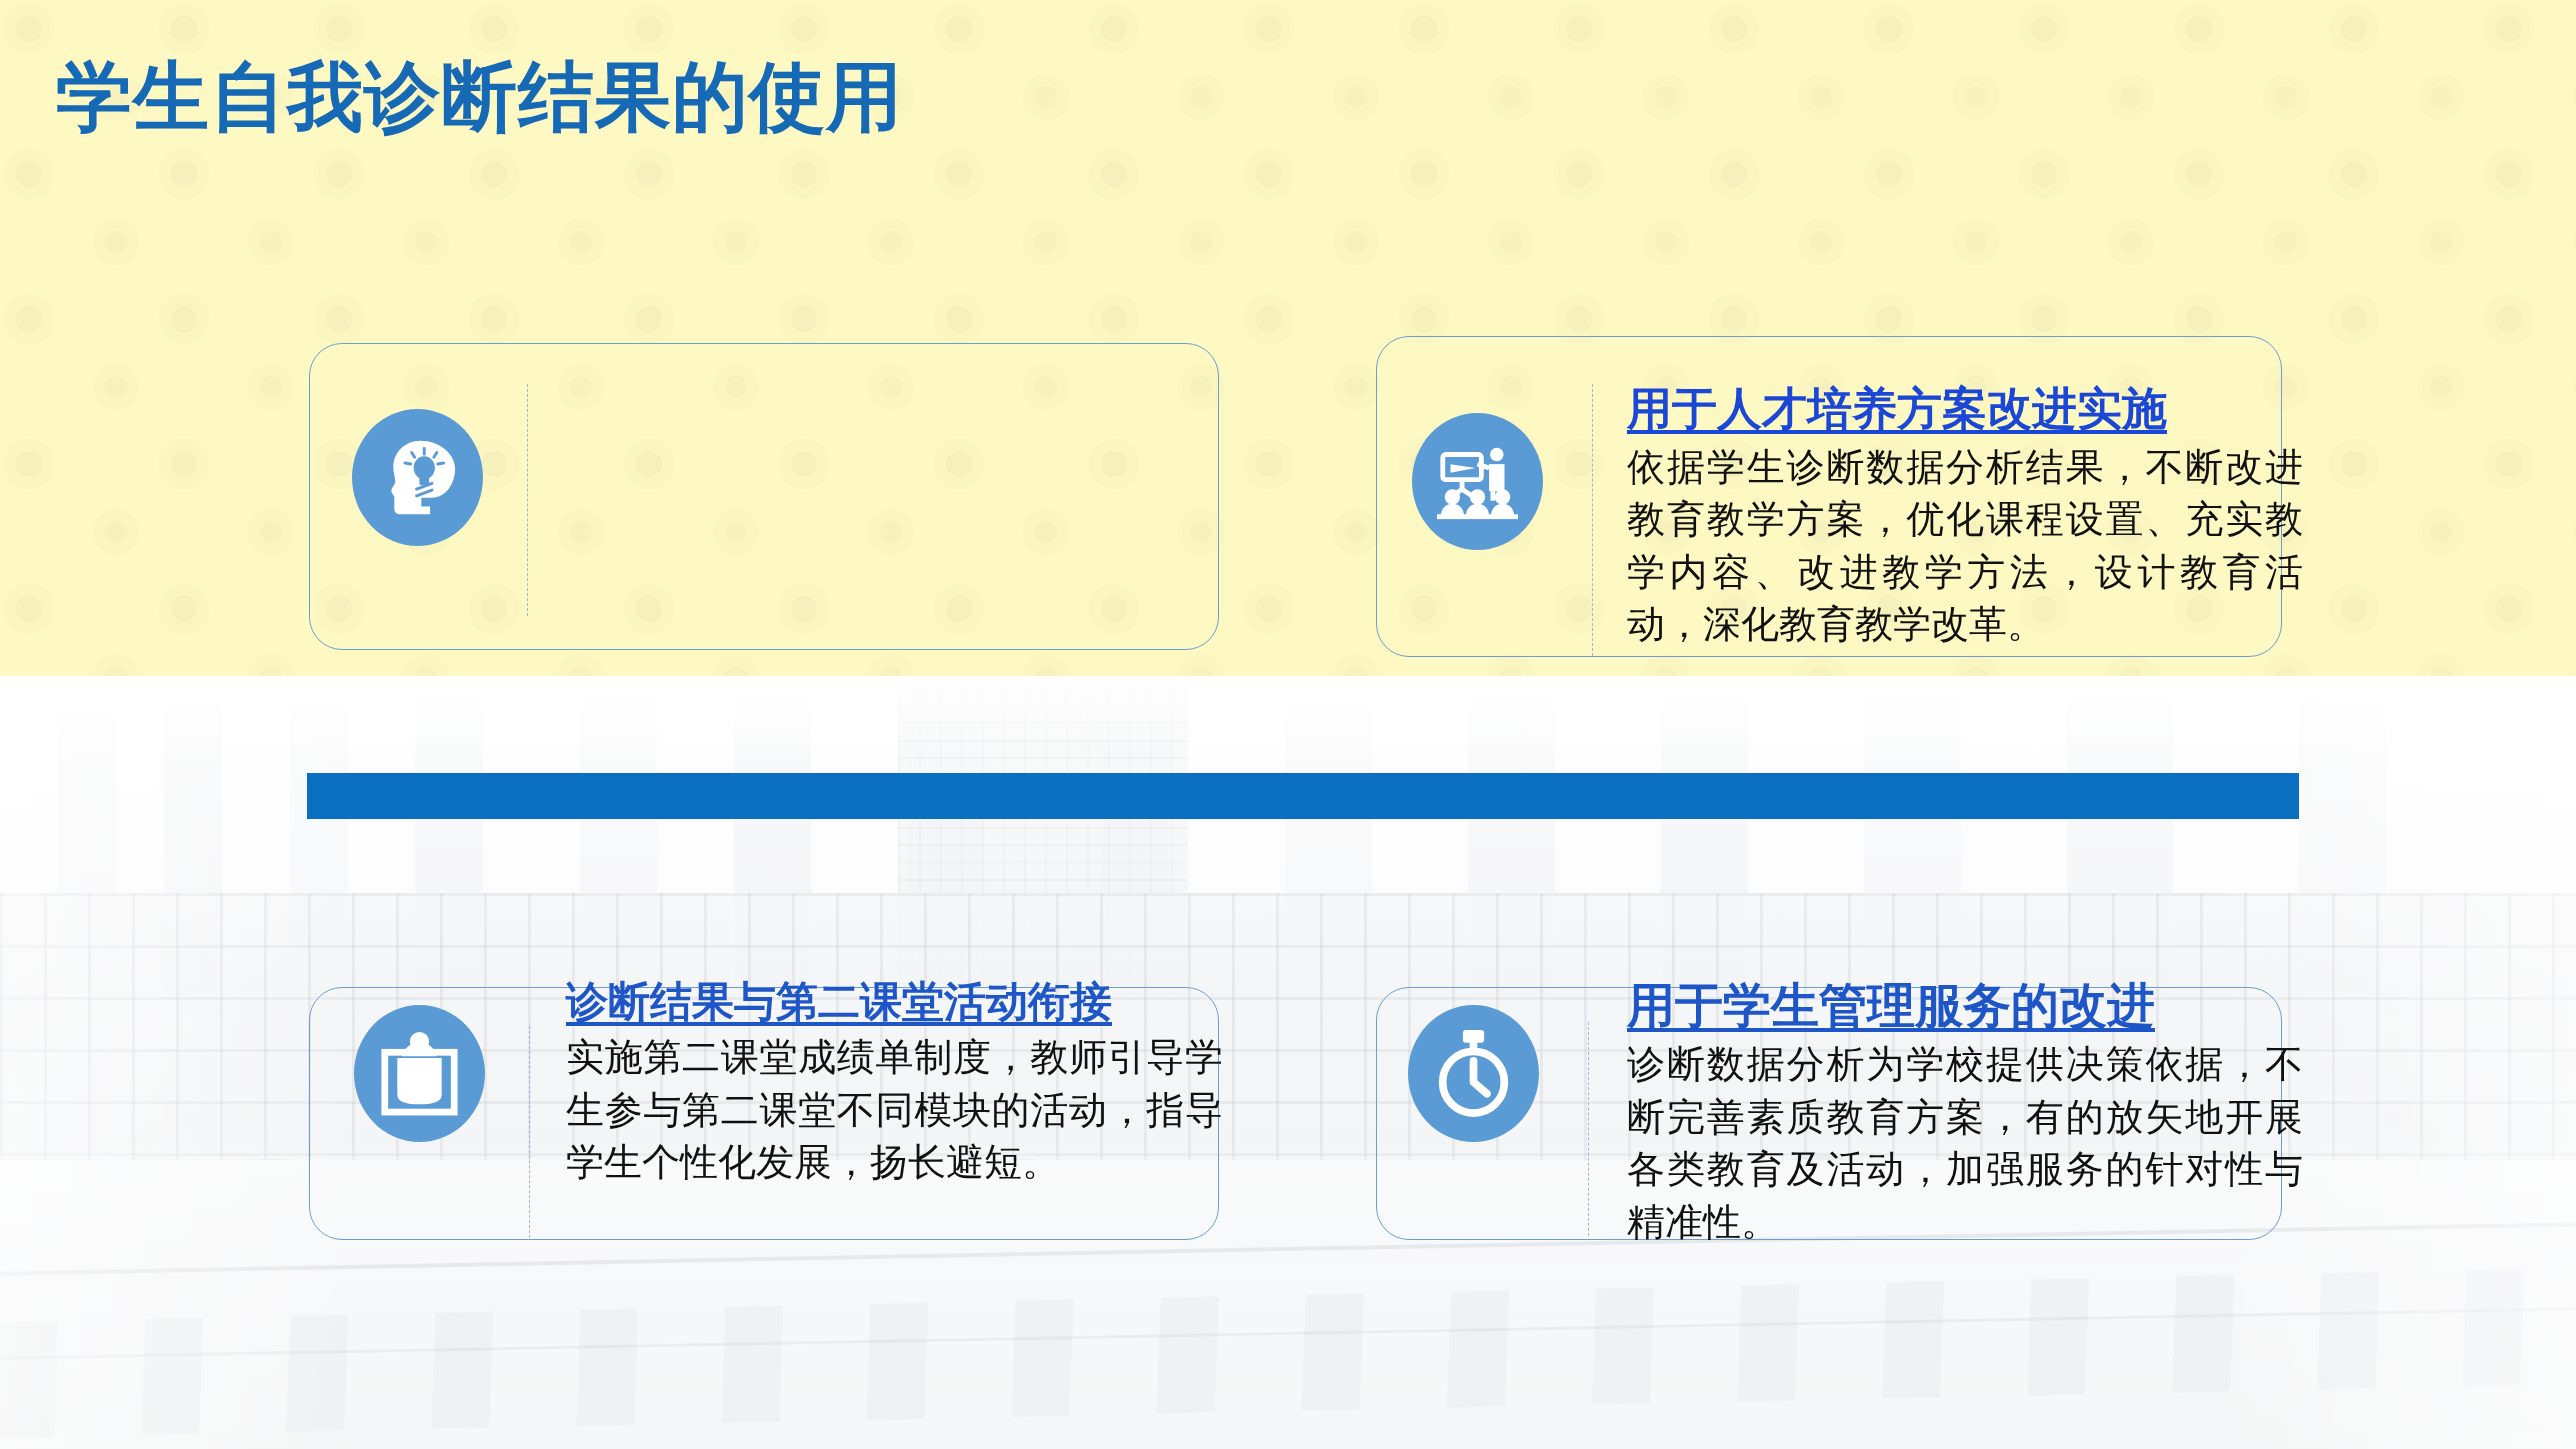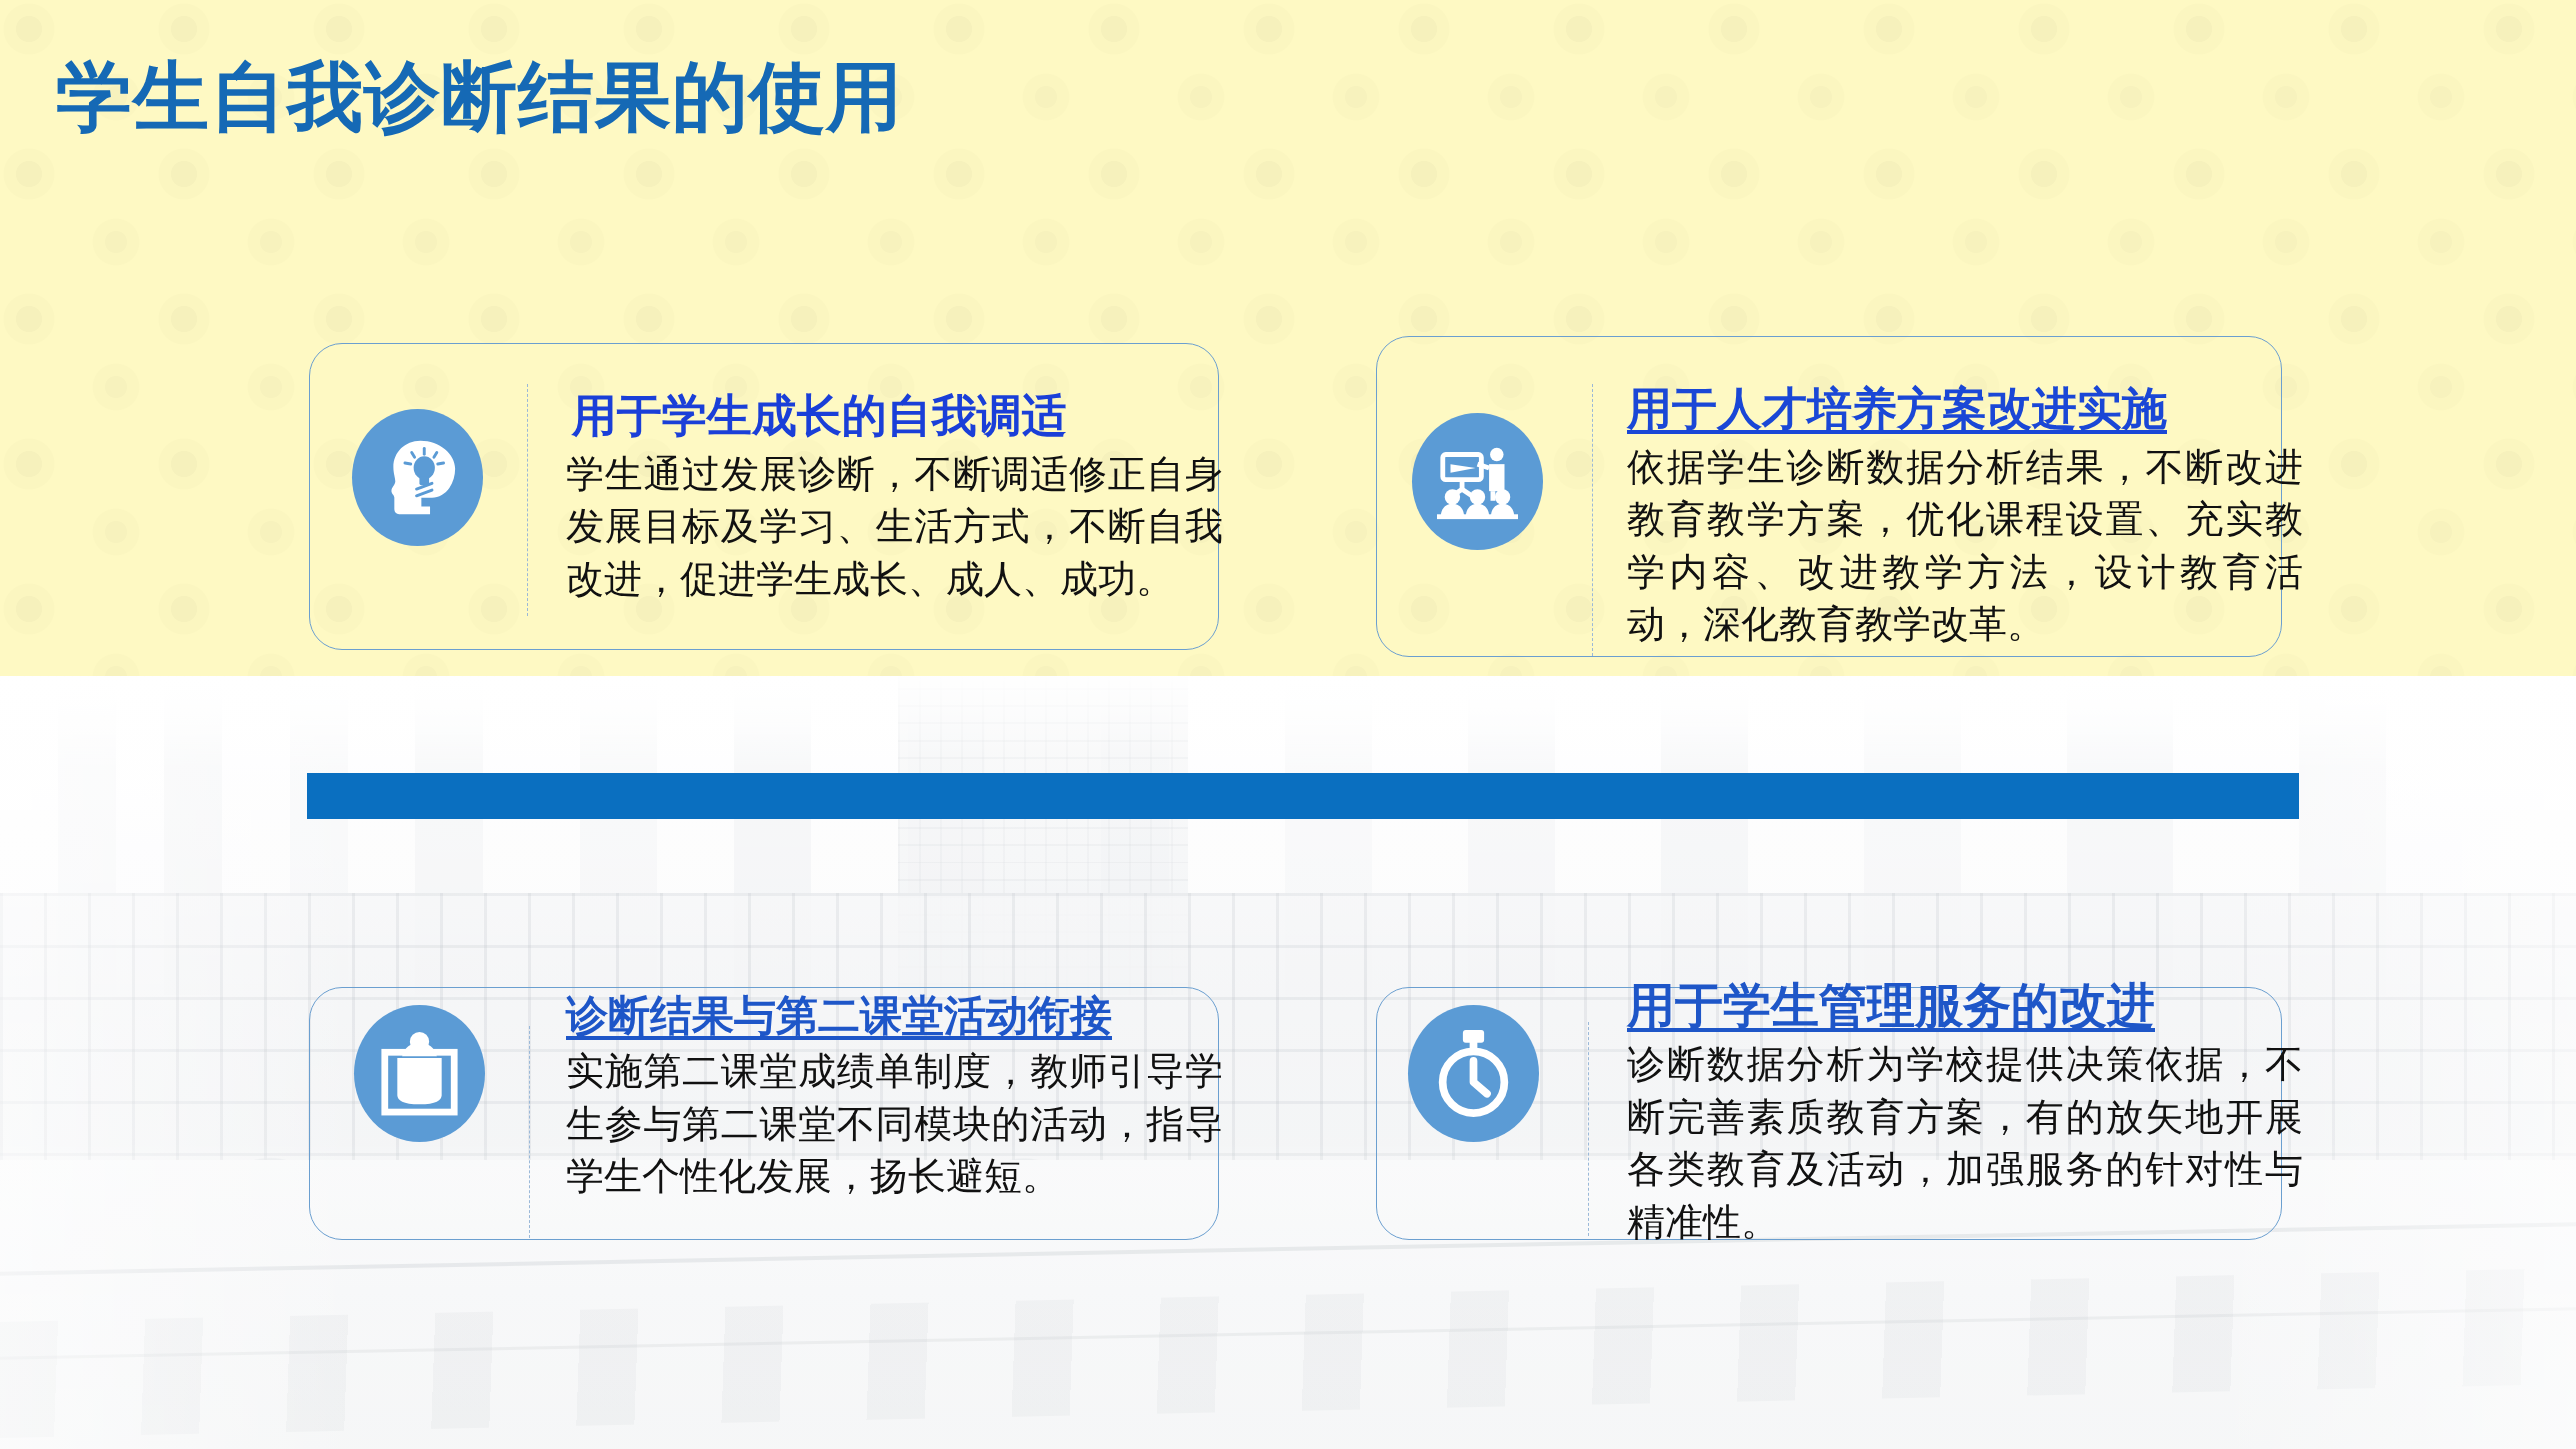--- a/index.html
+++ b/index.html
@@ -170,21 +170,21 @@
     width:0;border-left:1.5px dashed #9ab8d8;
   }
   #div-1{left:527px;top:384px;height:232px;}
   #div-2{left:1592px;top:384px;height:272px;}
   #div-3{left:529px;top:1026px;height:212px;}
   #div-4{left:1588px;top:1022px;height:214px;}
 
   .card-text{position:absolute;}
   #txt-1{left:566px;top:389px;width:657px;}
   #txt-2{left:1627px;top:382px;width:676px;}
-  #txt-3{left:566px;top:976px;width:657px;margin-top:14px;}
+  #txt-3{left:566px;top:976px;width:657px;}
   #txt-4{left:1627px;top:976px;width:676px;}
 
   .card-title{
     font-family:"DejaVu Serif","Liberation Serif",serif;
     font-weight:700;
     font-size:45px;
     line-height:1.22;
     color:#1a47d6;
     white-space:nowrap;
     margin:0 0 3.9px 0;
@@ -240,24 +240,20 @@
         <line x1="37" y1="20" x2="40" y2="25"></line>
         <line x1="63" y1="20" x2="60" y2="25"></line>
         <line x1="30" y1="31" x2="36" y2="32"></line>
         <line x1="70" y1="31" x2="64" y2="32"></line>
         <line x1="42" y1="58" x2="58" y2="52"></line>
         <line x1="42" y1="65" x2="58" y2="59"></line>
       </g>
     </svg>
   </div>
   <div class="divider" id="div-1"></div>
-  <div class="card-text" id="txt-1">
-    <div class="card-title">用于学生成长的自我调适</div>
-    <p class="card-body">学生通过发展诊断，不断调适修正自身发展目标及学习、生活方式，不断自我改进，促进学生成长、成人、成功。</p>
-  </div>
 
   <div class="card" id="card-2"></div>
   <div class="icon-wrap" id="icon-2">
     <svg width="89" height="81" viewBox="0 0 92 84" aria-hidden="true">
       <rect x="10" y="14" width="40" height="26" rx="3" fill="none" stroke="#ffffff" stroke-width="5"></rect>
       <path d="M18 24 L44 28 L18 33 Z" fill="#ffffff"></path>
       <line x1="30" y1="40" x2="30" y2="50" stroke="#ffffff" stroke-width="5"></line>
       <line x1="30" y1="50" x2="18" y2="58" stroke="#ffffff" stroke-width="5"></line>
       <line x1="30" y1="50" x2="42" y2="58" stroke="#ffffff" stroke-width="5"></line>
       <circle cx="66" cy="14" r="7" fill="#ffffff"></circle>

